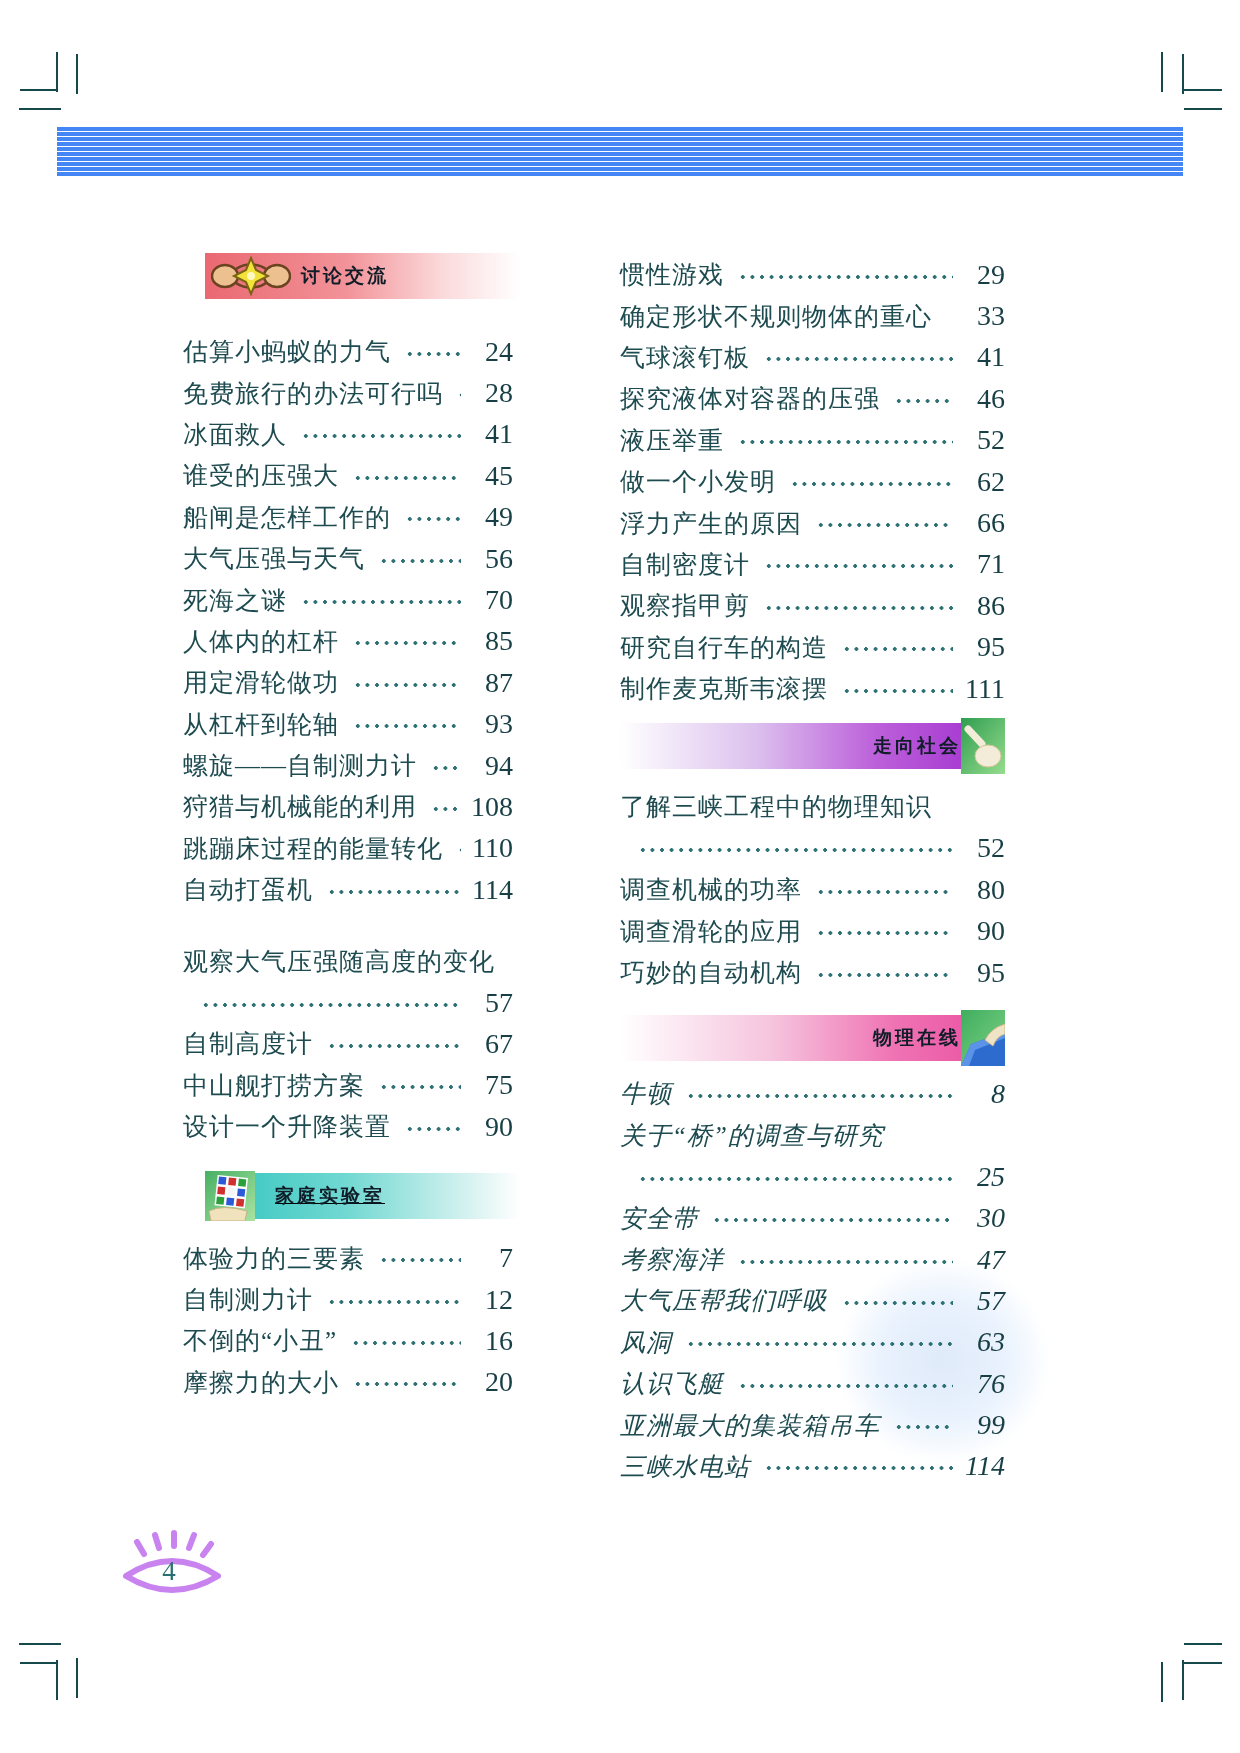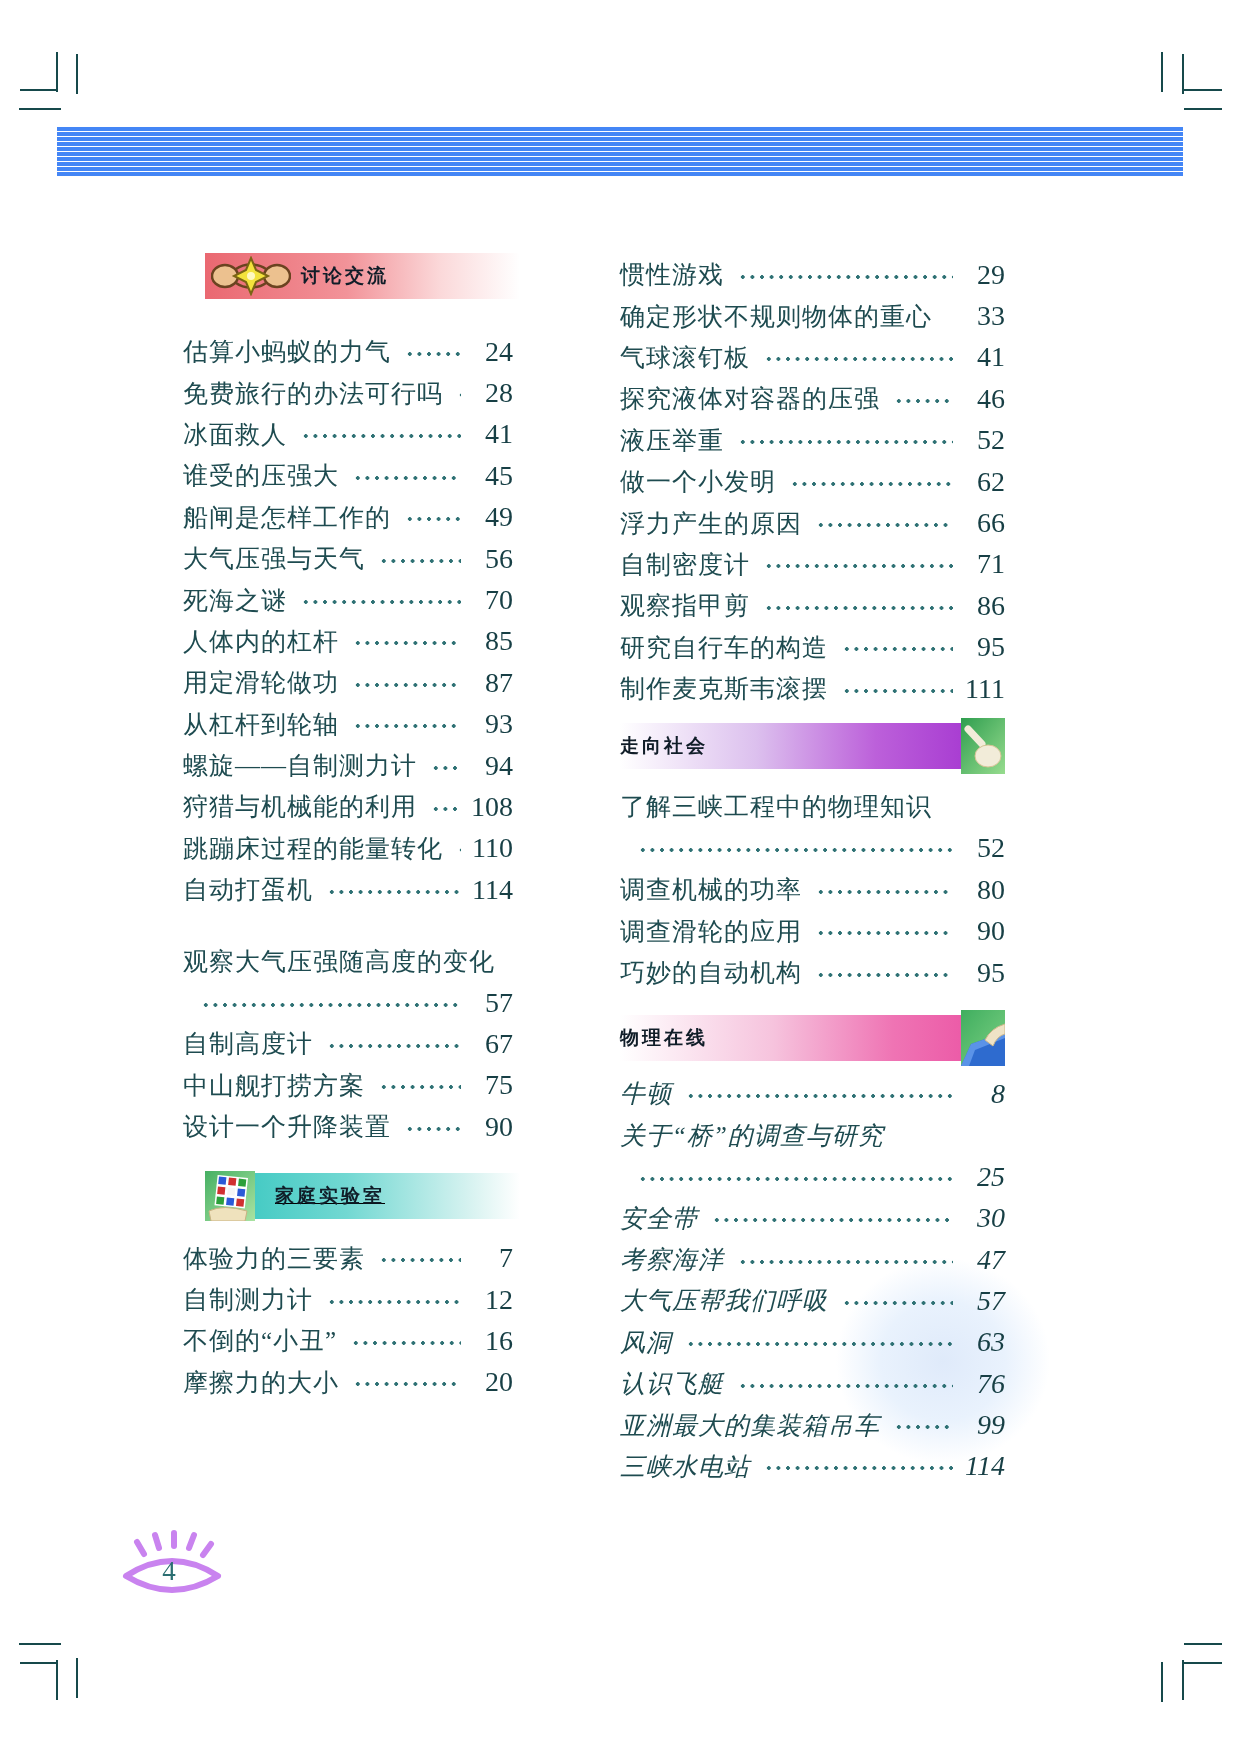--- a/index.html
+++ b/index.html
@@ -42,21 +42,21 @@
   .bar-design .bar-icon { width:50px; height:50px; }
   .bar-design .bar-title { margin-left:24px; }
 
   .bar-homelab { background:linear-gradient(90deg,#2fc4bd 0%,#72d8d2 45%,#d9f3f1 85%,#ffffff 100%);text-decoration:underline; }
   .bar-homelab .bar-icon { width:50px; height:50px; }
   .bar-homelab .bar-title { margin-left:20px; }
 
   .bar-right { width:385px; }
   .bar-right .bar-fill {
     flex:1 1 auto; height:100%; display:flex; align-items:center;
-    justify-content:flex-start; padding-right:28px;
+    justify-content:flex-end; padding-right:0;
   }
   .bar-society .bar-fill { background:linear-gradient(90deg,#ffffff 0%,#dcc0ee 40%,#bc60da 75%,#a93ed2 100%); }
   .bar-online  .bar-fill { background:linear-gradient(90deg,#ffffff 0%,#f6c3dd 45%,#ef74b4 80%,#ec5ca8 100%); }
   .bar-right .bar-icon { width:44px; height:56px; align-self:center; }
 
   
   .block-discussion .items { margin-top:32px; }
   .block-my-design { margin-top:22px; }
   .block-my-design .items { margin-top:30px; }
   .block-home-lab { margin-top:26px; }

